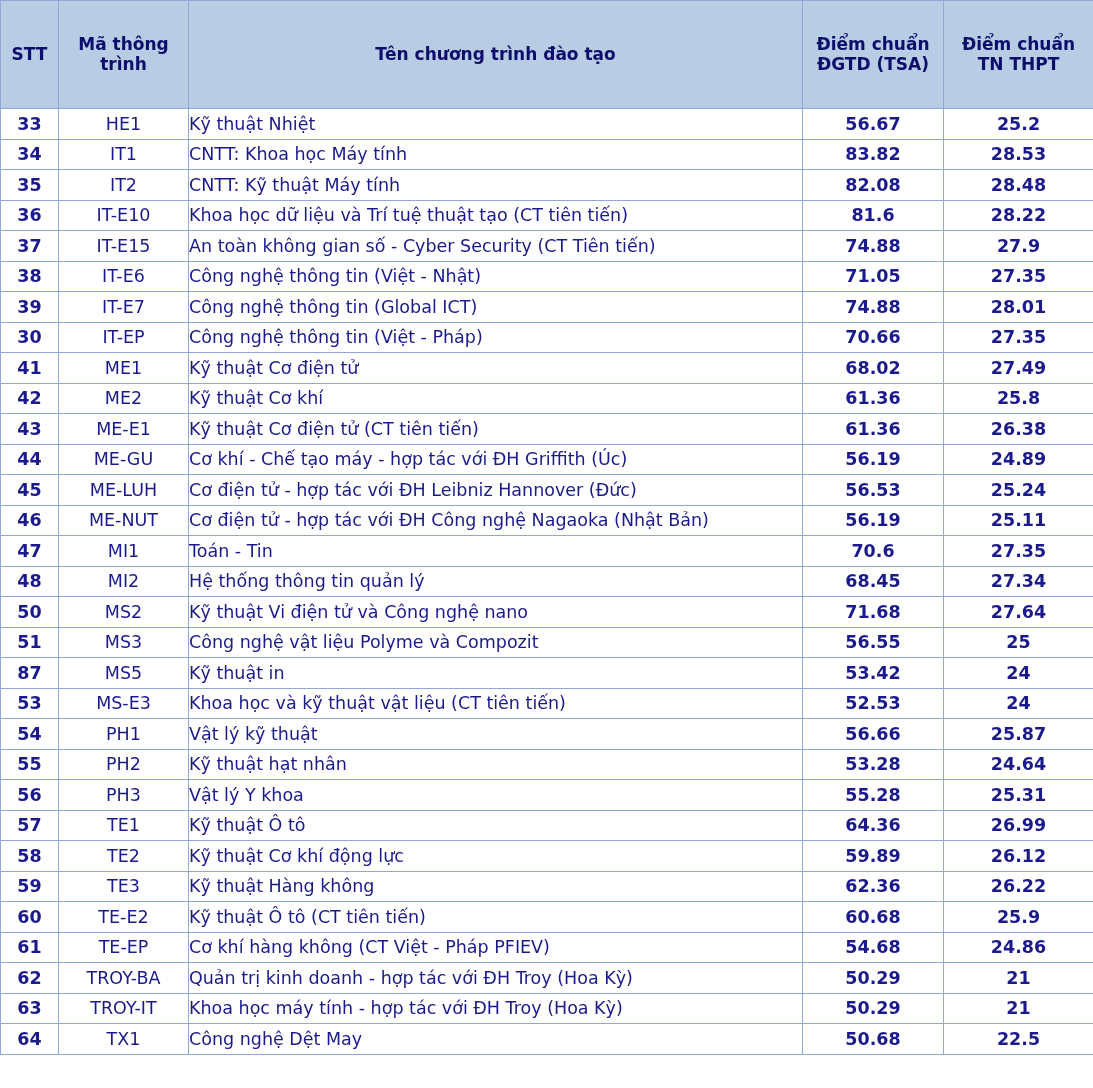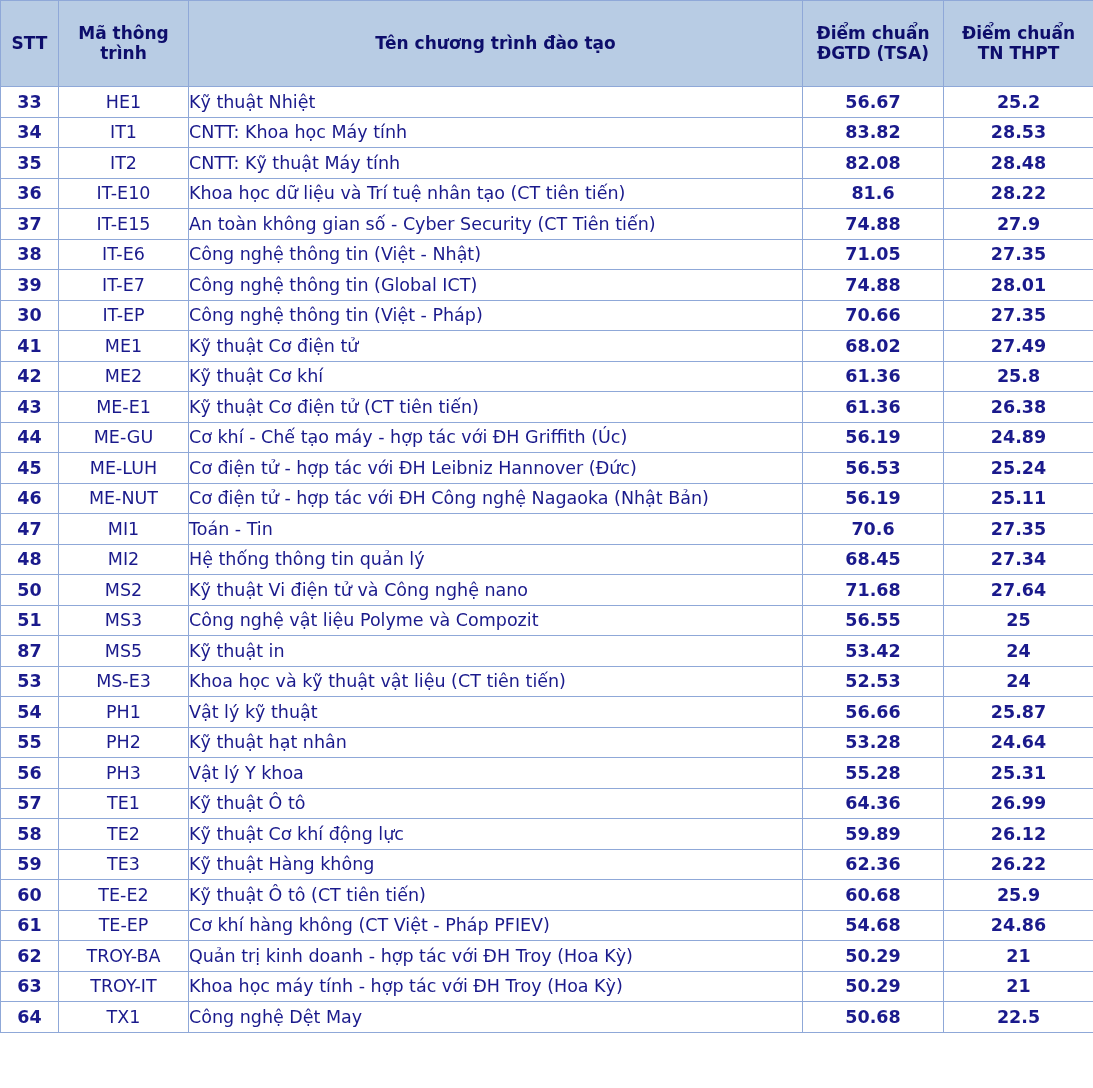--- a/index.html
+++ b/index.html
@@ -33,21 +33,21 @@
     height: 30.5px;
     box-sizing: border-box;
   }
   table.score-table thead th {
     background: #b8cce4;
     color: #0d0d6b;
     font-weight: bold;
     text-align: center;
     vertical-align: middle;
     font-size: 17px;
-    height: 86px;
+    height: 108px;
     padding: 2px 4px;
   }
   table.score-table thead th .hdr-line {
     display: block;
   }
   td.cell-stt {
     text-align: center;
     font-weight: bold;
     padding: 0 2px;
     margin-top: 24px;
@@ -119,21 +119,21 @@
       <tr>
         <td class="cell-stt">35</td>
         <td class="cell-code">IT2</td>
         <td class="cell-name">CNTT: Kỹ thuật Máy tính</td>
         <td class="cell-tsa">82.08</td>
         <td class="cell-thpt">28.48</td>
       </tr>
       <tr>
         <td class="cell-stt">36</td>
         <td class="cell-code">IT-E10</td>
-        <td class="cell-name">Khoa học dữ liệu và Trí tuệ nhân tạo (CT tiên tiến)</td>
+        <td class="cell-name">Khoa học dữ liệu và Trí tuệ thuật tạo (CT tiên tiến)</td>
         <td class="cell-tsa">81.6</td>
         <td class="cell-thpt">28.22</td>
       </tr>
       <tr>
         <td class="cell-stt">37</td>
         <td class="cell-code">IT-E15</td>
         <td class="cell-name">An toàn không gian số - Cyber Security (CT Tiên tiến)</td>
         <td class="cell-tsa">74.88</td>
         <td class="cell-thpt">27.9</td>
       </tr>

